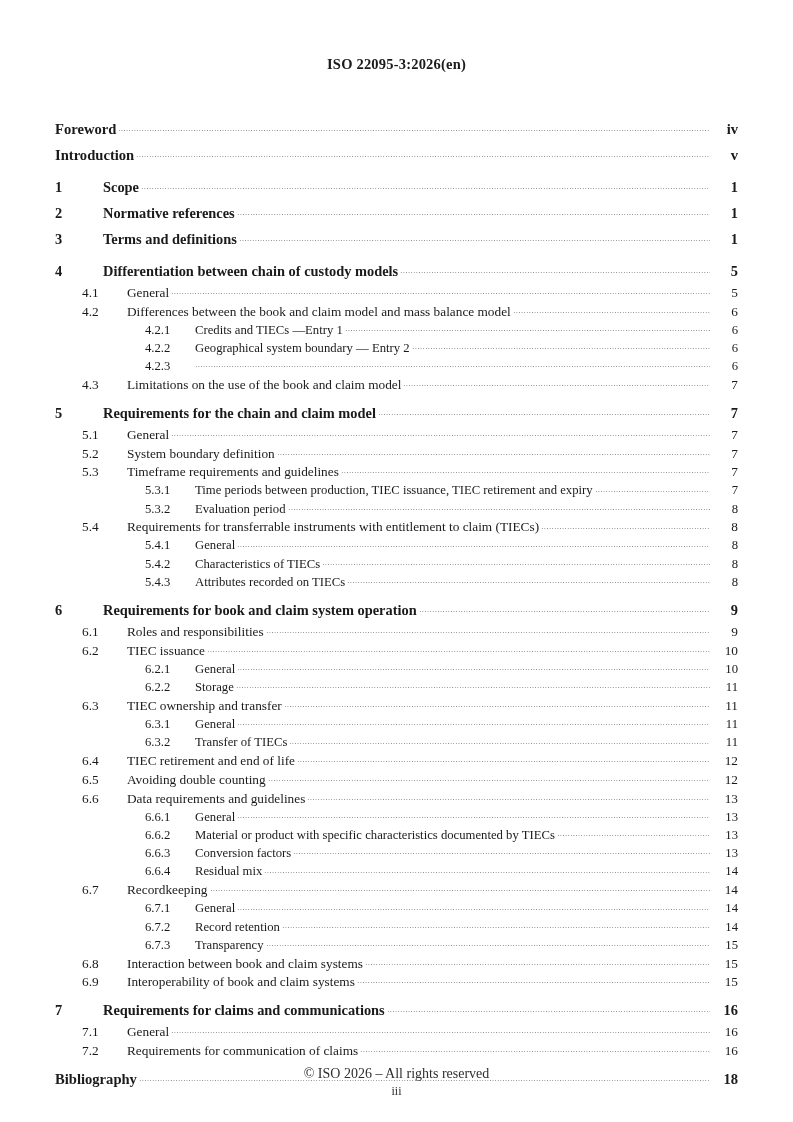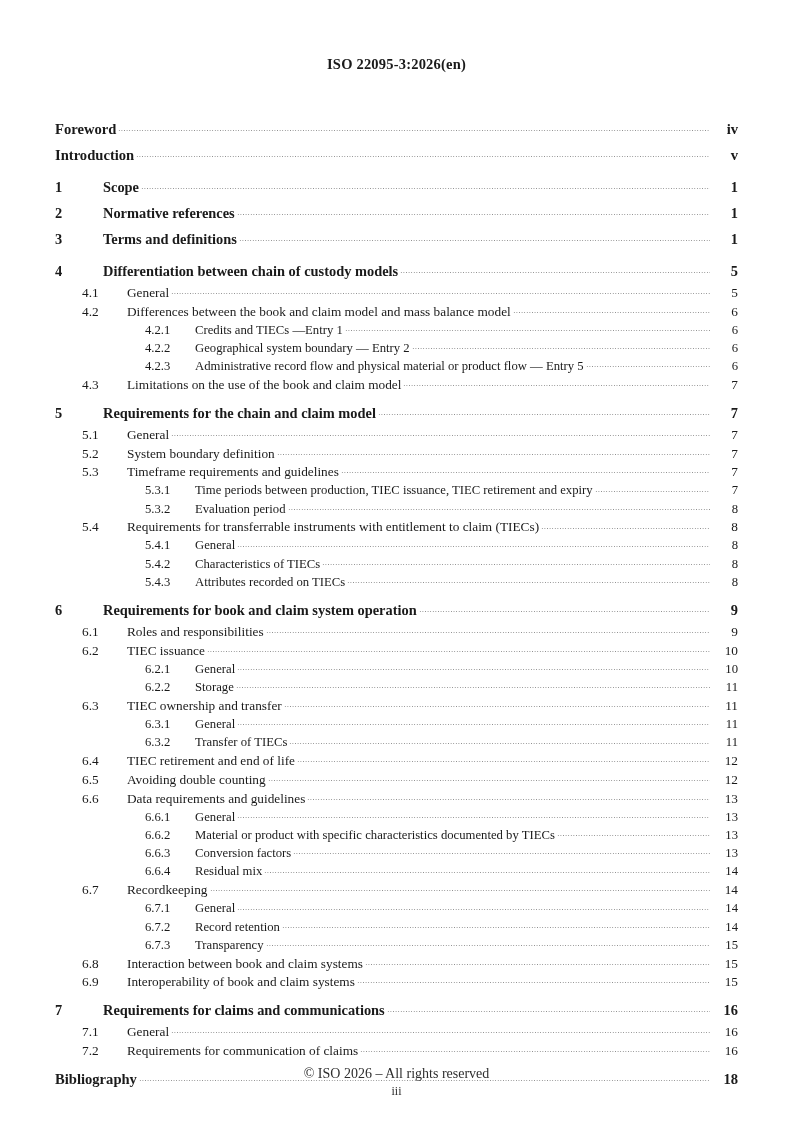--- a/index.html
+++ b/index.html
@@ -221,21 +221,20 @@
         <span class="pg">6</span>
       </div>
       <div class="toc-entry lvl3">
         <span class="num">4.2.2</span>
         <span class="label">Geographical system boundary — Entry 2</span>
         <span class="leader"></span>
         <span class="pg">6</span>
       </div>
       <div class="toc-entry lvl3">
         <span class="num">4.2.3</span>
-        <span class="label">Administrative record flow and physical material or product flow — Entry 5</span>
         <span class="leader"></span>
         <span class="pg">6</span>
       </div>
       <div class="toc-entry lvl2">
         <span class="num">4.3</span>
         <span class="label">Limitations on the use of the book and claim model</span>
         <span class="leader"></span>
         <span class="pg">7</span>
       </div>
       <div class="toc-entry lvl1 gap-before">

